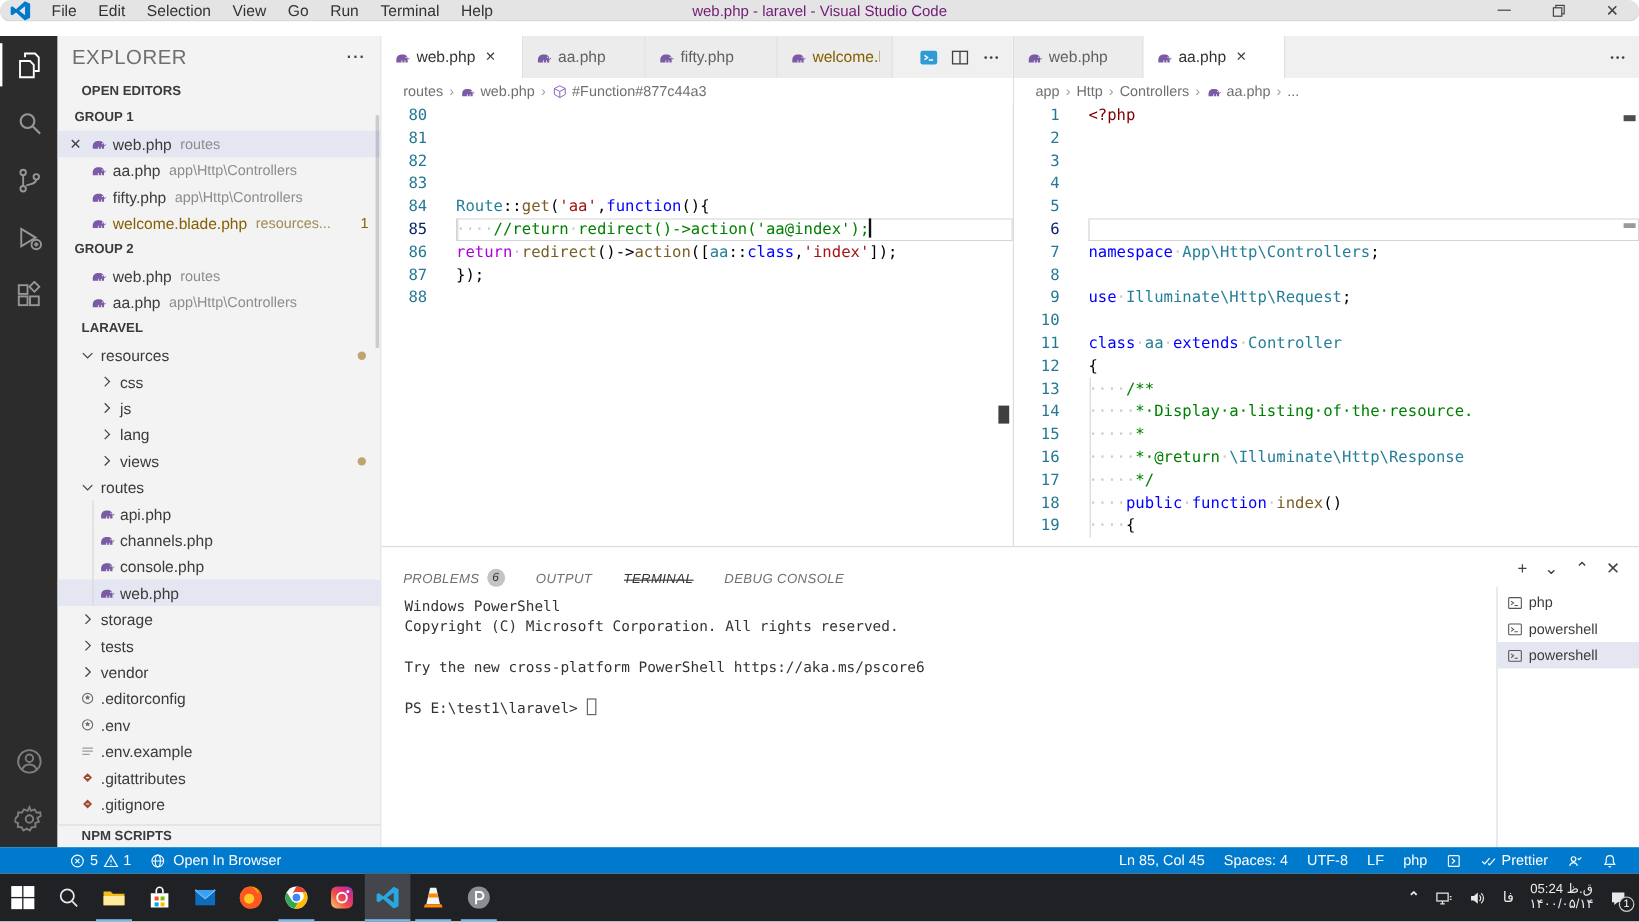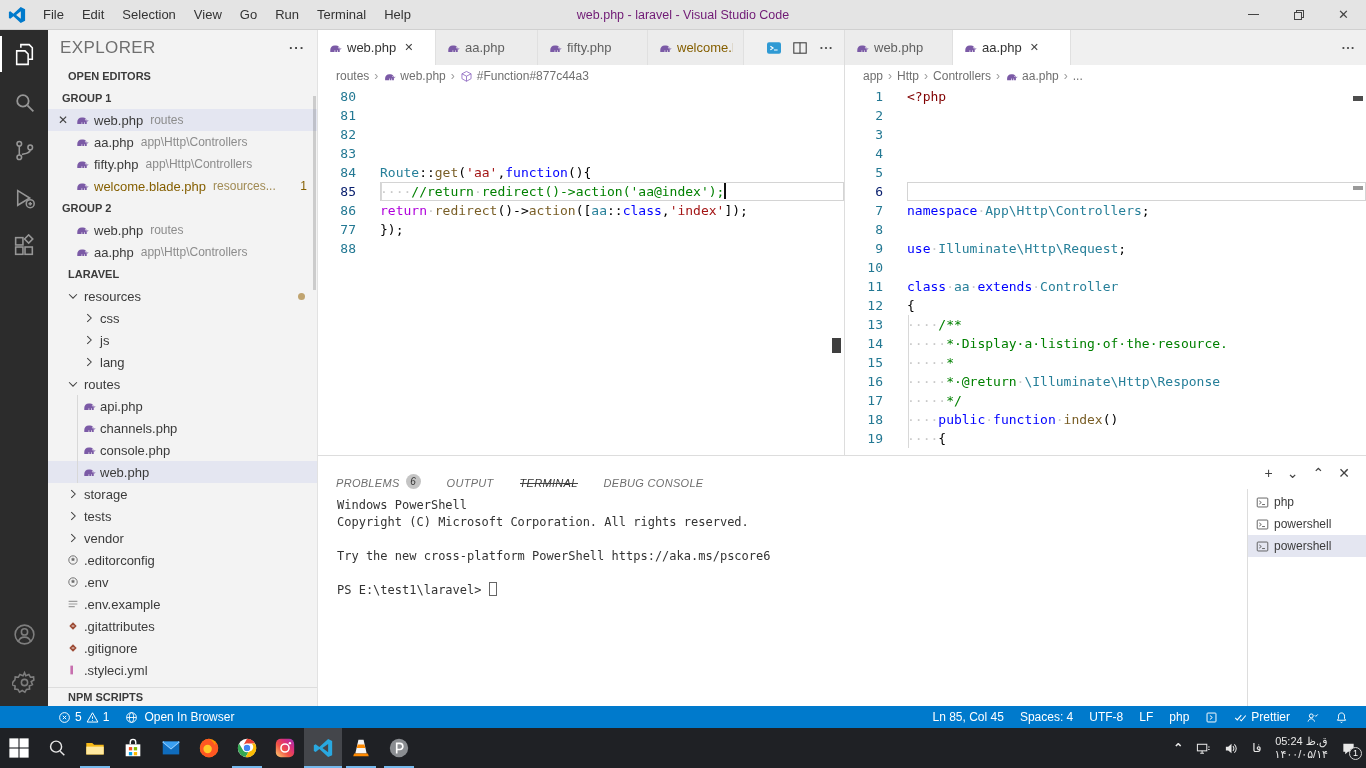--- a/index.html
+++ b/index.html
@@ -1,21 +1,21 @@
 <!DOCTYPE html>
 <html><head>
 <meta charset="utf-8">
 <style>
   *{margin:0;padding:0;box-sizing:border-box;}
   html,body{width:1366px;height:768px;overflow:hidden;}
   body{font-family:"Liberation Sans",sans-serif;background:#fff;position:relative;font-size:13px;color:#333;}
   .icon svg{display:block;}
 
   
-  #titlebar{position:absolute;top:0;left:0;right:0;height:30px;background:#e4e4e4;display:flex;align-items:center;border-bottom:1px solid #d0d0d0;}
+  #titlebar{position:absolute;top:0;left:0;right:0;height:18px;background:#e4e4e4;display:flex;align-items:center;border-bottom:1px solid #d0d0d0;border-radius:12px;}
   #vscode-logo{width:18px;height:18px;margin:0 8px 0 8px;}
   #menubar{display:flex;height:100%;}
   .menu-item{padding:0 9px;display:flex;align-items:center;font-size:13px;color:#333;cursor:default;}
   #win-title{position:absolute;left:0;right:0;text-align:center;font-size:12.5px;color:#701a75;pointer-events:none;}
   #win-controls{margin-left:auto;display:flex;height:100%;z-index:2;}
   .win-btn{width:45px;height:100%;display:flex;align-items:center;justify-content:center;color:#444;font-size:13px;}
   .win-btn .bar{width:11px;height:1px;background:#444;}
   .win-btn svg{width:12px;height:12px;}
 
   
@@ -344,20 +344,29 @@
         <span>js</span>
       </div>
       <div class="tree-row" style="padding-left: 34px;">
         <span class="chev icon">
           <svg viewBox="0 0 16 16">
             <path d="M6 3.5 10.5 8 6 12.5" stroke="#424242" fill="none" stroke-width="1.2"></path>
           </svg>
         </span>
         <span>lang</span>
       </div>
+      <div class="tree-row" style="padding-left: 34px;">
+        <span class="chev icon">
+          <svg viewBox="0 0 16 16">
+            <path d="M6 3.5 10.5 8 6 12.5" stroke="#424242" fill="none" stroke-width="1.2"></path>
+          </svg>
+        </span>
+        <span>views</span>
+        <span class="tree-dot"></span>
+      </div>
       <div class="tree-row" style="padding-left: 18px;">
         <span class="chev icon">
           <svg viewBox="0 0 16 16">
             <path d="M3.5 6 8 10.5 12.5 6" stroke="#424242" fill="none" stroke-width="1.2"></path>
           </svg>
         </span>
         <span>routes</span>
       </div>
       <div class="tree-row" style="padding-left: 34px;">
         <span class="iguide"></span>
@@ -602,21 +611,21 @@
         </div>
         <div class="cline">
           <div class="gut curnum">85</div>
           <div class="ctext curline"><span class="tk-ws">····</span><span class="tk-com">//return</span><span class="tk-ws">·</span><span class="tk-com">redirect()-&gt;action('aa@index');</span><span class="caret"></span></div>
         </div>
         <div class="cline">
           <div class="gut">86</div>
           <div class="ctext"><span class="tk-ctl">return</span><span class="tk-ws">·</span><span class="tk-fn">redirect</span><span class="tk-c0">()-&gt;</span><span class="tk-fn">action</span><span class="tk-c0">([</span><span class="tk-cls">aa</span><span class="tk-c0">::</span><span class="tk-kw">class</span><span class="tk-c0">,</span><span class="tk-str">'index'</span><span class="tk-c0">]);</span></div>
         </div>
         <div class="cline">
-          <div class="gut">77</div>
+          <div class="gut">87</div>
           <div class="ctext"><span class="tk-c0">});</span></div>
         </div>
         <div class="cline">
           <div class="gut">88</div>
           <div class="ctext"></div>
         </div>
         <div class="code-guide" style="top: 95px; height: 19px;"></div>
       </div>
   </div>
   <div class="egroup" id="group1">

